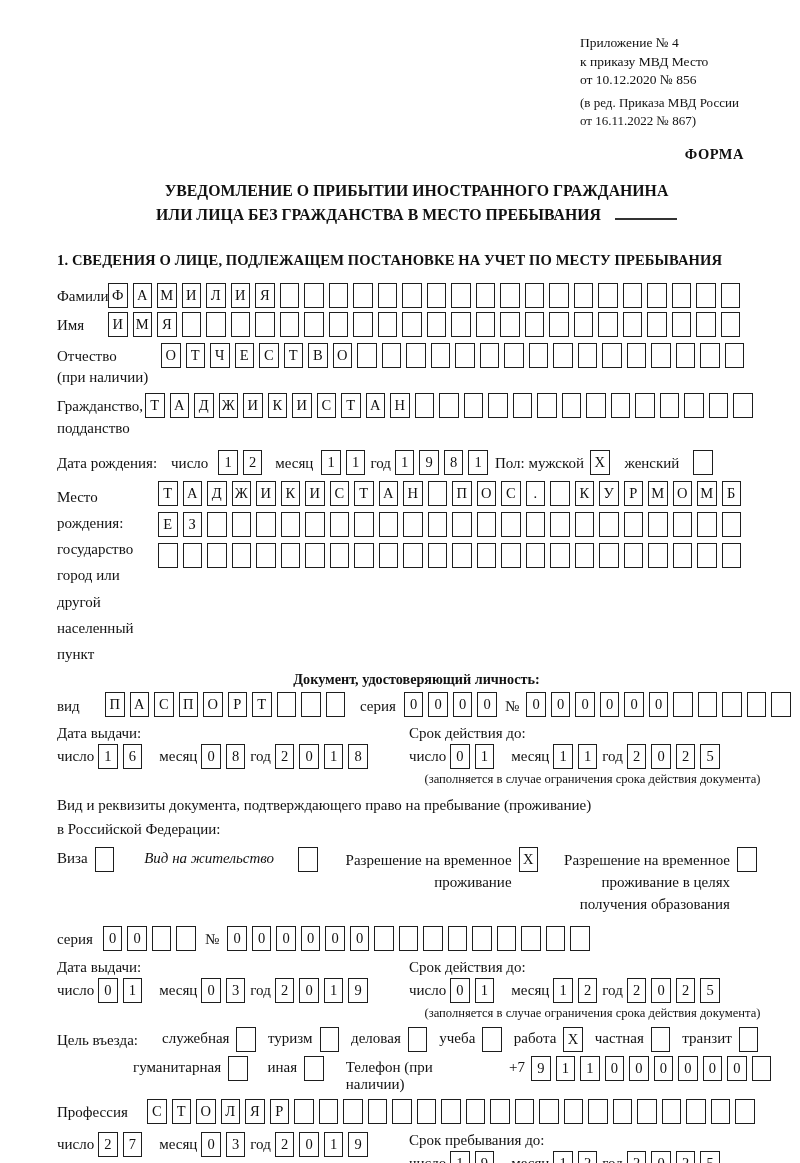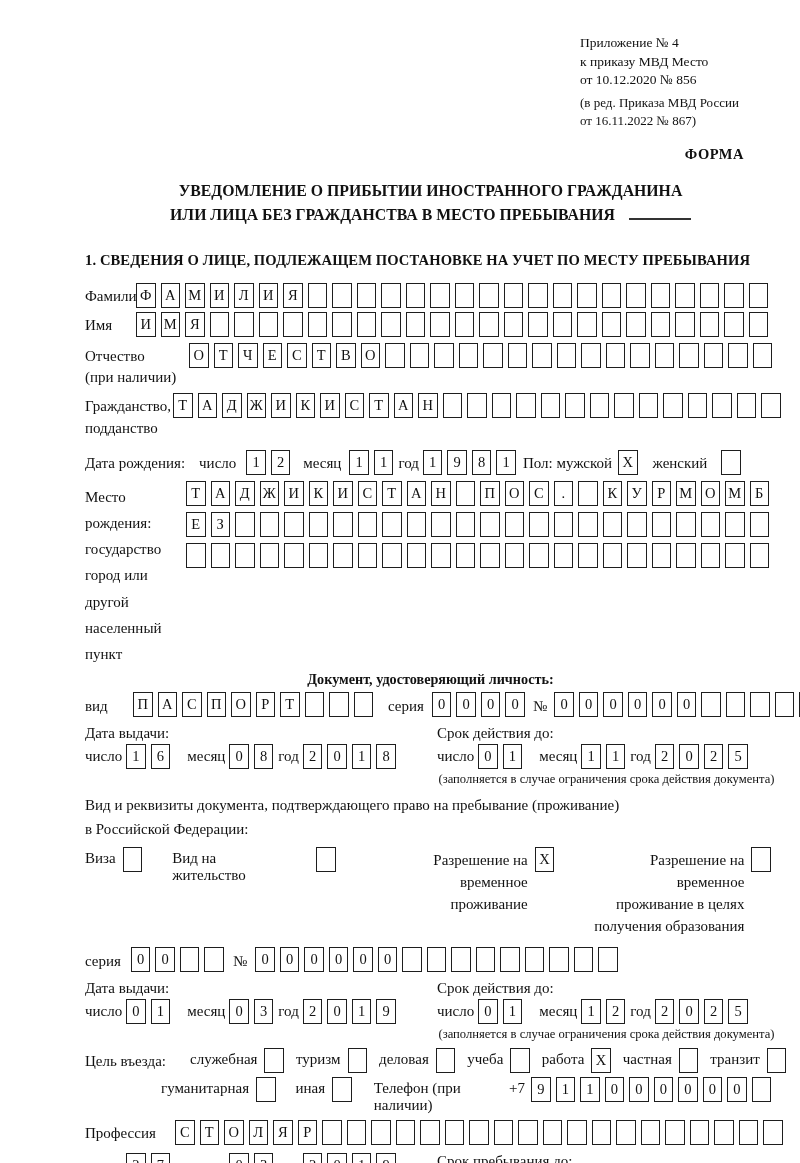--- a/index.html
+++ b/index.html
@@ -1,21 +1,21 @@
 <!DOCTYPE html>
 <html><head>
 <meta charset="utf-8">
 <style>
   html,body{margin:0;padding:0;background:#fff;}
   body{
     width:800px;height:1163px;overflow:hidden;color:#111;
     font-family:"Liberation Serif","DejaVu Serif",serif;
     -webkit-font-smoothing:antialiased;
   }
-  .page{box-sizing:border-box;width:800px;height:878px;padding:34px 24px 10px 85px;position:relative;}
+  .page{box-sizing:border-box;width:800px;height:878px;padding:34px 24px 10px 57px;position:relative;}
 
   
   .hdr{margin-left:auto;width:196px;font-size:13.5px;line-height:1.38;}
   .hdr .small{font-size:13px;margin-top:4px;line-height:1.38;}
   .forma{font-weight:bold;font-size:14.5px;text-align:right;padding-right:32px;margin-top:16px;letter-spacing:.5px;}
 
   
   .title{ text-align:center;font-weight:bold;font-size:15.8px;line-height:1.55;margin-top:16px;}
   .blank-line{display:inline-block;width:62px;border-bottom:2px solid #333;height:14px;margin-left:14px;}
   .sect{font-weight:bold;font-size:14.6px;margin-top:24px;margin-bottom:14px;letter-spacing:.1px;}
@@ -418,21 +418,21 @@
   <div class="introline mt6">Вид и реквизиты документа, подтверждающего право на пребывание (проживание)</div>
   <div class="introline">в Российской Федерации:</div>
 
   <div class="row mt6">
     <span class="opt">
       <span>Виза</span>
       <span class="cells">
           <span class="cell"></span>
         </span>
     </span>
-    <span class="opt" style="margin-left:18px;">
+    <span class="opt" style="margin-left:18px;font-style:italic;">
       <span style="margin-right:24px;">Вид на жительство</span>
       <span class="cells">
           <span class="cell"></span>
         </span>
     </span>
     <span class="opt" style="margin-left:16px;">
       <span class="ml">
         <span>Разрешение на временное</span>
         <span>проживание</span>
       </span>

